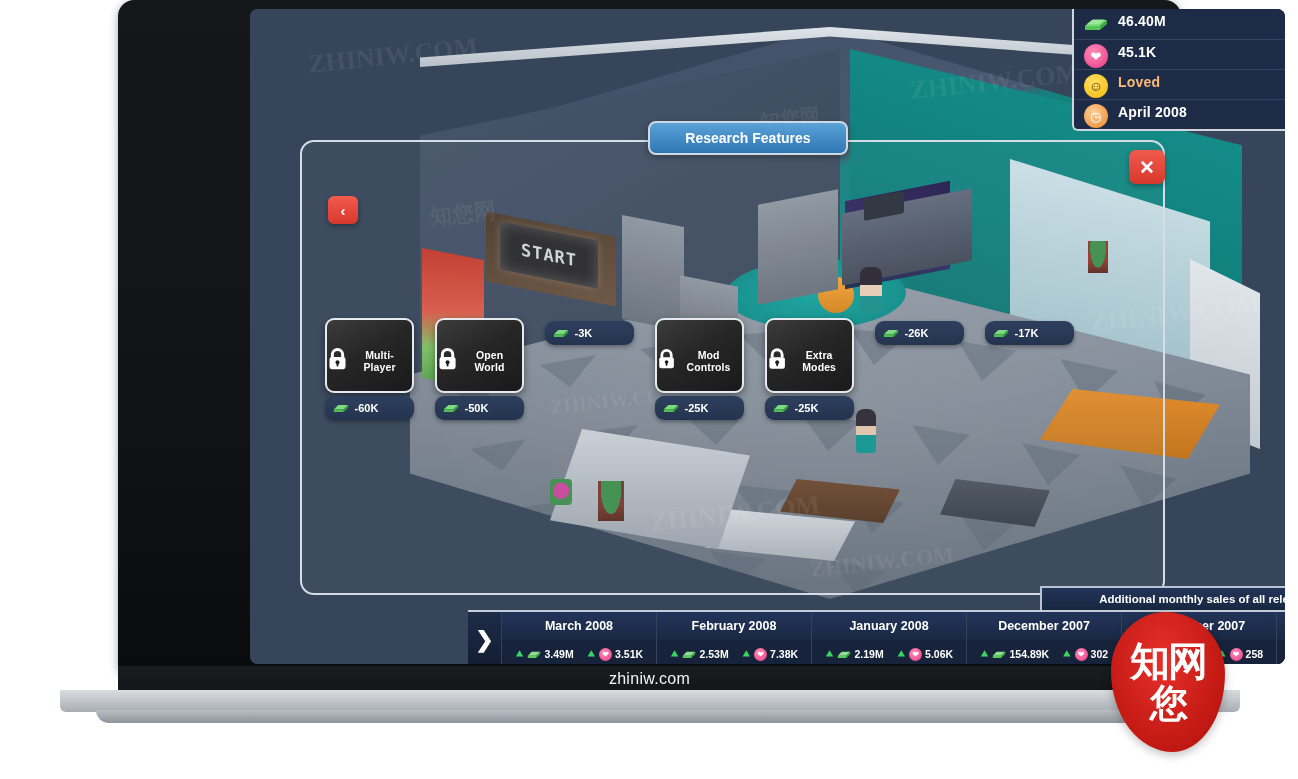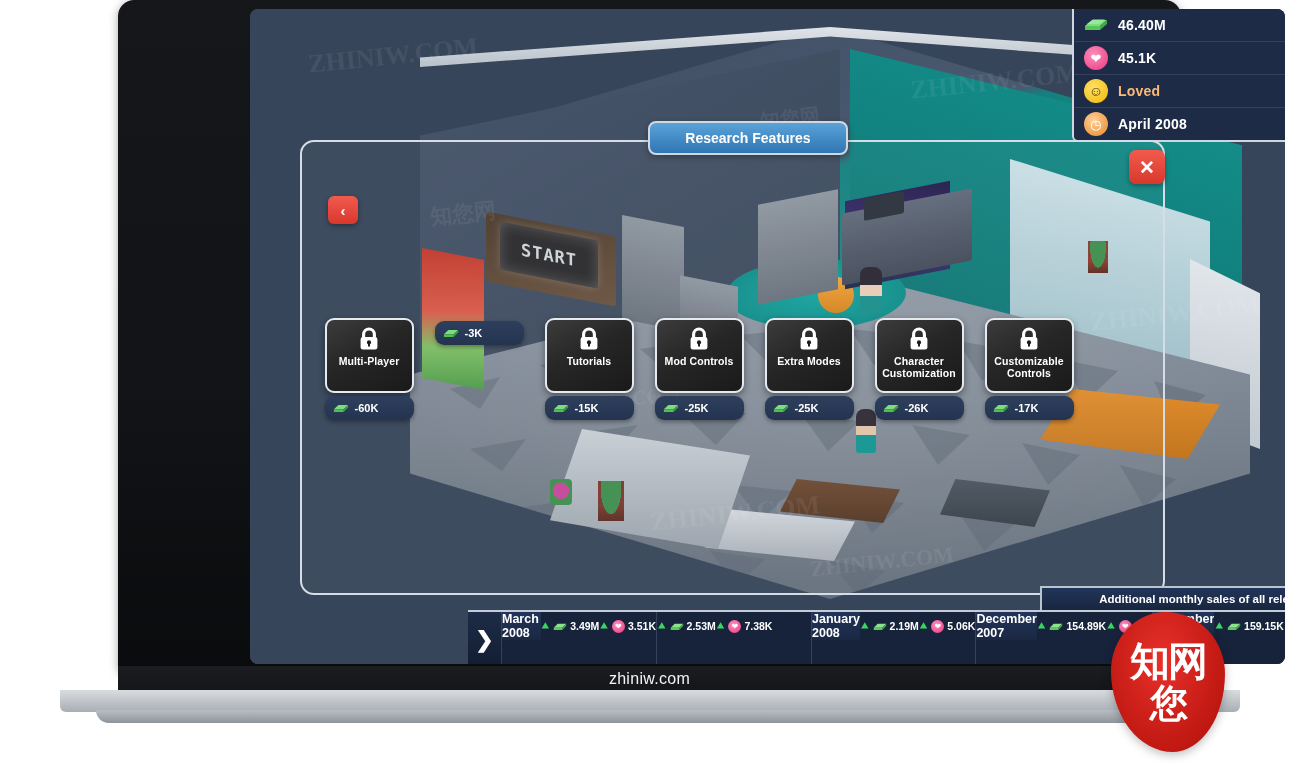--- a/index.html
+++ b/index.html
@@ -156,21 +156,21 @@
     background:radial-gradient(circle at 50% 45%, #c4479a 45%, #3e8e4e 46%); border-radius:4px; }
   #plant-c { left:838px; top:232px; width:20px; height:32px;
     background:radial-gradient(ellipse at 50% 22%, #3e8e4e 55%, rgba(0,0,0,0) 56%), linear-gradient(180deg,#8d3b2c 62%,#5b2b22); }
 
   
   #stats-panel {
     position:absolute; right:0px; top:0px; width:213px;
     background:#1d2b47; border:2px solid #cfd6e0; border-top:none; border-right:none;
     border-radius:0 0 0 6px; overflow:hidden;
   }
-  .stat-row { display:flex; align-items:center; gap:10px; padding:16px 10px; height:30px; }
+  .stat-row { display:flex; align-items:flex-start; gap:10px; padding:4px 10px; height:30px; }
   .stat-row.divided { border-top:1px solid #33415f; }
   .stat-icon { width:24px; height:24px; flex:0 0 24px; display:flex; align-items:center; justify-content:center;
     font-size:15px; border-radius:50%; }
   .icon-money { background:transparent; }
   .icon-heart { background:radial-gradient(circle at 40% 35%,#ff8dbb,#e8397f); color:#fff; font-size:13px; }
   .icon-smile { background:radial-gradient(circle at 40% 35%,#ffe066,#f2b705); color:#3a2a05; font-size:14px; }
   .icon-clock { background:radial-gradient(circle at 40% 35%,#ffcf96,#e8892a); color:#fff; font-size:13px; }
   .stat-value { color:#ffffff; font-size:14px; font-weight:700; letter-spacing:.2px; }
   .stat-value.accent { color:#fdba74; }
 
@@ -213,21 +213,21 @@
 
   #feature-grid {
     position:absolute; left:12px; top:176px; width:850px;
     display:flex; flex-wrap:wrap; gap:0px;
   }
   .feature-cell { width:110px; margin-right:0px; }
   .feature-card {
     width:89px; height:75px; margin:0 auto;
     background:linear-gradient(150deg,#3c3c3c 0%,#262626 45%,#1a1a1a 100%);
     border:2px solid #e6eaee; border-radius:9px;
-    display:flex; flex-direction:column; align-items:center; justify-content:flex-start;
+    display:flex; align-items:center; justify-content:flex-start;
     padding-top:7px; box-shadow:0 3px 7px rgba(0,0,0,.4);
   }
   .lock-icon { width:22px; height:24px; display:block; }
   .feature-label {
     color:#ffffff; font-size:10.5px; font-weight:700; text-align:center;
     line-height:11.5px; margin-top:5px; padding:0 3px; letter-spacing:.1px;
   }
   .feature-cost {
     width:89px; height:24px; margin:3px auto 0;
     background:linear-gradient(180deg,#2e3f5e,#24344f);
@@ -251,21 +251,21 @@
     background:#16233b; border-top:2px solid #c3ccd8;
     display:flex; overflow:hidden;
   }
   #timeline-nav {
     width:34px; flex:0 0 34px; background:linear-gradient(180deg,#1d2c48,#121d31);
     border-right:1px solid #33415f; display:flex; align-items:center; justify-content:center;
   }
   #timeline-nav span { color:#ffffff; font-size:22px; font-weight:700; line-height:1; }
   .month-col {
     flex:0 0 155px; border-right:1px solid #34425e;
-    display:flex; flex-direction:row;
+    display:flex; flex-direction:column;
   }
   .month-name {
     height:28px; display:flex; align-items:center; justify-content:center;
     color:#ffffff; font-size:12.5px; font-weight:700;
     background:linear-gradient(180deg,#22345a,#1a2843);
   }
   .month-stats {
     height:28px; display:flex; align-items:center; justify-content:space-evenly;
     background:#16233b;
   }
@@ -450,115 +450,97 @@
               <div class="feature-cost">
                 <svg class="cost-money" viewBox="0 0 18 11">
                   <polygon points="1,7 6,2 17,2 12,7" fill="#7ddc7d"></polygon>
                   <polygon points="1,7 12,7 12,10 1,10" fill="#52bf53"></polygon>
                   <polygon points="12,7 17,2 17,5 12,10" fill="#3a9f41"></polygon>
                 </svg>
                 <span class="cost-text">-60K</span>
               </div>
             </div>
             <div class="feature-cell">
+              <div class="feature-card">
+                <svg class="lock-icon" viewBox="0 0 22 24">
+                  <path d="M5.6 10.5 V7.4 a5.4 5.4 0 0 1 10.8 0 V10.5" fill="none" stroke="#ffffff" stroke-width="3.1"></path>
+                  <rect x="2.6" y="10" width="16.8" height="12.6" rx="2.4" fill="#ffffff"></rect>
+                  <circle cx="11" cy="15.4" r="2.1" fill="#1c1c1c"></circle>
+                  <rect x="10" y="15.4" width="2" height="4.4" rx="1" fill="#1c1c1c"></rect>
+                </svg>
+                <div class="feature-label">Open World</div>
+              </div>
+              <div class="feature-cost">
+                <svg class="cost-money" viewBox="0 0 18 11">
+                  <polygon points="1,7 6,2 17,2 12,7" fill="#7ddc7d"></polygon>
+                  <polygon points="1,7 12,7 12,10 1,10" fill="#52bf53"></polygon>
+                  <polygon points="12,7 17,2 17,5 12,10" fill="#3a9f41"></polygon>
+                </svg>
+                <span class="cost-text">-50K</span>
+              </div>
+            </div>
+            <div class="feature-cell">
               <div class="feature-cost">
                 <svg class="cost-money" viewBox="0 0 18 11">
                   <polygon points="1,7 6,2 17,2 12,7" fill="#7ddc7d"></polygon>
                   <polygon points="1,7 12,7 12,10 1,10" fill="#52bf53"></polygon>
                   <polygon points="12,7 17,2 17,5 12,10" fill="#3a9f41"></polygon>
                 </svg>
                 <span class="cost-text">-3K</span>
               </div>
             </div>
             <div class="feature-cell">
               <div class="feature-card">
                 <svg class="lock-icon" viewBox="0 0 22 24">
                   <path d="M5.6 10.5 V7.4 a5.4 5.4 0 0 1 10.8 0 V10.5" fill="none" stroke="#ffffff" stroke-width="3.1"></path>
                   <rect x="2.6" y="10" width="16.8" height="12.6" rx="2.4" fill="#ffffff"></rect>
                   <circle cx="11" cy="15.4" r="2.1" fill="#1c1c1c"></circle>
                   <rect x="10" y="15.4" width="2" height="4.4" rx="1" fill="#1c1c1c"></rect>
                 </svg>
-                <div class="feature-label">Tutorials</div>
+                <div class="feature-label">Mod Controls</div>
               </div>
               <div class="feature-cost">
                 <svg class="cost-money" viewBox="0 0 18 11">
                   <polygon points="1,7 6,2 17,2 12,7" fill="#7ddc7d"></polygon>
                   <polygon points="1,7 12,7 12,10 1,10" fill="#52bf53"></polygon>
                   <polygon points="12,7 17,2 17,5 12,10" fill="#3a9f41"></polygon>
                 </svg>
-                <span class="cost-text">-15K</span>
+                <span class="cost-text">-25K</span>
               </div>
             </div>
             <div class="feature-cell">
               <div class="feature-card">
                 <svg class="lock-icon" viewBox="0 0 22 24">
                   <path d="M5.6 10.5 V7.4 a5.4 5.4 0 0 1 10.8 0 V10.5" fill="none" stroke="#ffffff" stroke-width="3.1"></path>
                   <rect x="2.6" y="10" width="16.8" height="12.6" rx="2.4" fill="#ffffff"></rect>
                   <circle cx="11" cy="15.4" r="2.1" fill="#1c1c1c"></circle>
                   <rect x="10" y="15.4" width="2" height="4.4" rx="1" fill="#1c1c1c"></rect>
                 </svg>
-                <div class="feature-label">Mod Controls</div>
+                <div class="feature-label">Extra Modes</div>
               </div>
               <div class="feature-cost">
                 <svg class="cost-money" viewBox="0 0 18 11">
                   <polygon points="1,7 6,2 17,2 12,7" fill="#7ddc7d"></polygon>
                   <polygon points="1,7 12,7 12,10 1,10" fill="#52bf53"></polygon>
                   <polygon points="12,7 17,2 17,5 12,10" fill="#3a9f41"></polygon>
                 </svg>
                 <span class="cost-text">-25K</span>
               </div>
             </div>
             <div class="feature-cell">
-              <div class="feature-card">
-                <svg class="lock-icon" viewBox="0 0 22 24">
-                  <path d="M5.6 10.5 V7.4 a5.4 5.4 0 0 1 10.8 0 V10.5" fill="none" stroke="#ffffff" stroke-width="3.1"></path>
-                  <rect x="2.6" y="10" width="16.8" height="12.6" rx="2.4" fill="#ffffff"></rect>
-                  <circle cx="11" cy="15.4" r="2.1" fill="#1c1c1c"></circle>
-                  <rect x="10" y="15.4" width="2" height="4.4" rx="1" fill="#1c1c1c"></rect>
-                </svg>
-                <div class="feature-label">Extra Modes</div>
-              </div>
               <div class="feature-cost">
                 <svg class="cost-money" viewBox="0 0 18 11">
                   <polygon points="1,7 6,2 17,2 12,7" fill="#7ddc7d"></polygon>
                   <polygon points="1,7 12,7 12,10 1,10" fill="#52bf53"></polygon>
                   <polygon points="12,7 17,2 17,5 12,10" fill="#3a9f41"></polygon>
                 </svg>
-                <span class="cost-text">-25K</span>
+                <span class="cost-text">-26K</span>
               </div>
             </div>
             <div class="feature-cell">
-              <div class="feature-card">
-                <svg class="lock-icon" viewBox="0 0 22 24">
-                  <path d="M5.6 10.5 V7.4 a5.4 5.4 0 0 1 10.8 0 V10.5" fill="none" stroke="#ffffff" stroke-width="3.1"></path>
-                  <rect x="2.6" y="10" width="16.8" height="12.6" rx="2.4" fill="#ffffff"></rect>
-                  <circle cx="11" cy="15.4" r="2.1" fill="#1c1c1c"></circle>
-                  <rect x="10" y="15.4" width="2" height="4.4" rx="1" fill="#1c1c1c"></rect>
-                </svg>
-                <div class="feature-label">Character Customization</div>
-              </div>
-              <div class="feature-cost">
-                <svg class="cost-money" viewBox="0 0 18 11">
-                  <polygon points="1,7 6,2 17,2 12,7" fill="#7ddc7d"></polygon>
-                  <polygon points="1,7 12,7 12,10 1,10" fill="#52bf53"></polygon>
-                  <polygon points="12,7 17,2 17,5 12,10" fill="#3a9f41"></polygon>
-                </svg>
-                <span class="cost-text">-26K</span>
-              </div>
-            </div>
-            <div class="feature-cell">
-              <div class="feature-card">
-                <svg class="lock-icon" viewBox="0 0 22 24">
-                  <path d="M5.6 10.5 V7.4 a5.4 5.4 0 0 1 10.8 0 V10.5" fill="none" stroke="#ffffff" stroke-width="3.1"></path>
-                  <rect x="2.6" y="10" width="16.8" height="12.6" rx="2.4" fill="#ffffff"></rect>
-                  <circle cx="11" cy="15.4" r="2.1" fill="#1c1c1c"></circle>
-                  <rect x="10" y="15.4" width="2" height="4.4" rx="1" fill="#1c1c1c"></rect>
-                </svg>
-                <div class="feature-label">Customizable Controls</div>
-              </div>
               <div class="feature-cost">
                 <svg class="cost-money" viewBox="0 0 18 11">
                   <polygon points="1,7 6,2 17,2 12,7" fill="#7ddc7d"></polygon>
                   <polygon points="1,7 12,7 12,10 1,10" fill="#52bf53"></polygon>
                   <polygon points="12,7 17,2 17,5 12,10" fill="#3a9f41"></polygon>
                 </svg>
                 <span class="cost-text">-17K</span>
               </div>
             </div>
           </div>
@@ -586,20 +568,21 @@
                   <span class="mstat-val">3.49M</span>
                 </div>
                 <div class="mstat">
                   <span class="arrow-up">⯅</span>
                   <span class="mini-heart">❤</span>
                   <span class="mstat-val">3.51K</span>
                 </div>
               </div>
             </div>
             <div class="month-col">
+              <div class="month-name">February 2008</div>
               <div class="month-stats">
                 <div class="mstat">
                   <span class="arrow-up">⯅</span>
                   <svg class="mini-money" viewBox="0 0 18 11">
                     <polygon points="1,7 6,2 17,2 12,7" fill="#8fe08f"></polygon>
                     <polygon points="1,7 12,7 12,10 1,10" fill="#5ac95b"></polygon>
                     <polygon points="12,7 17,2 17,5 12,10" fill="#3fa846"></polygon>
                   </svg>
                   <span class="mstat-val">2.53M</span>
                 </div>

